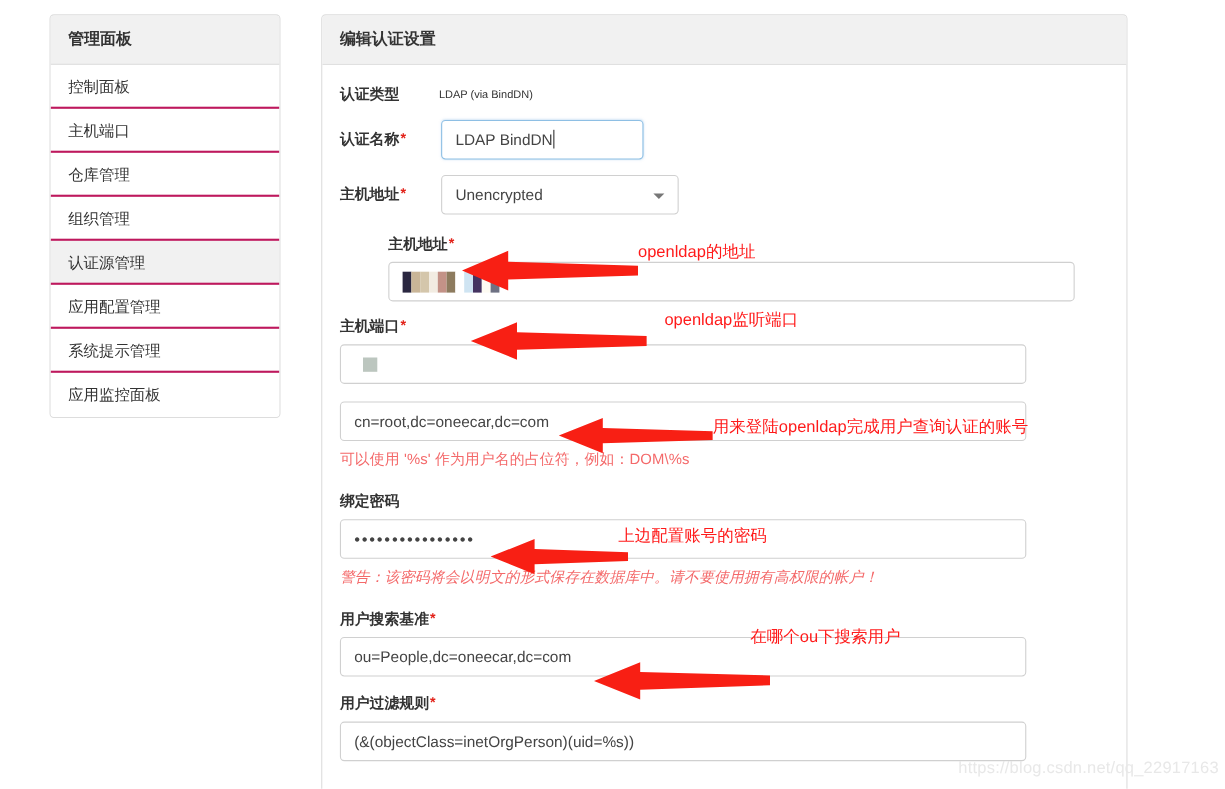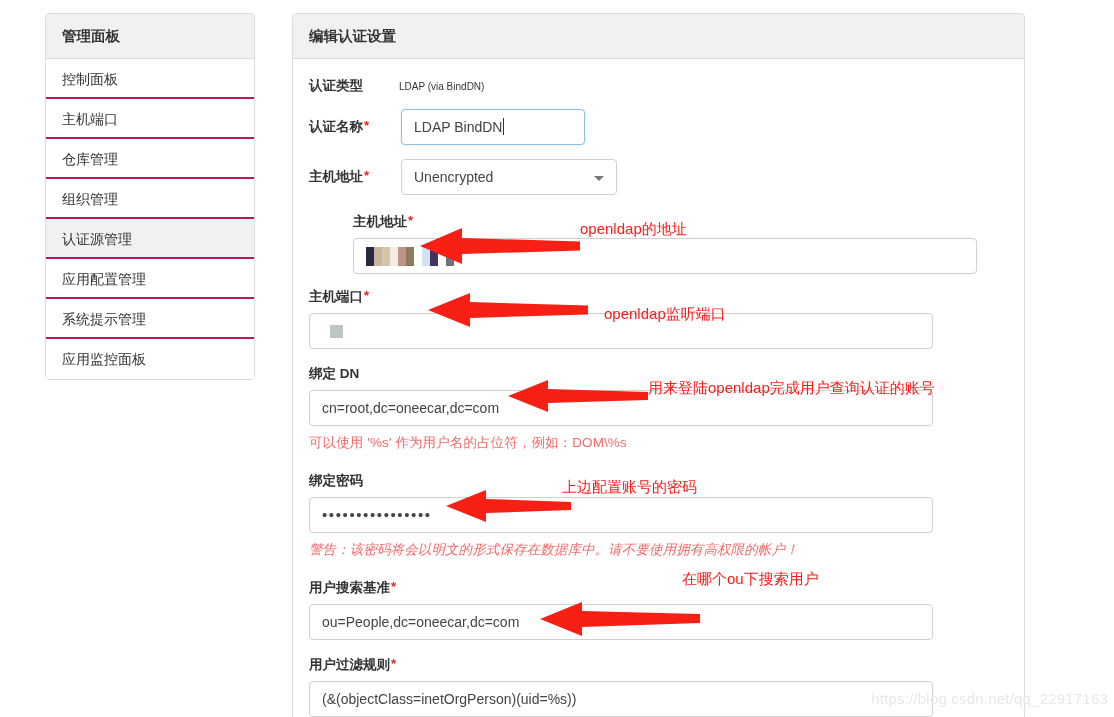--- a/index.html
+++ b/index.html
@@ -310,21 +310,20 @@
     <div class="group" style="margin-top:4px;">
       <label class="group-label">
         <span>主机端口</span><span class="req">*</span>
       </label>
       <div class="field-input">
         <span class="mosaic-single"></span>
       </div>
     </div>
 
     <div class="group" style="margin-top:16px;">
-      <label class="group-label">绑定 DN</label>
       <div class="field-input">
         <span>cn=root,dc=oneecar,dc=com</span>
       </div>
       <div class="help-red">可以使用 '%s' 作为用户名的占位符，例如：DOM\%s</div>
     </div>
 
     <div class="group" style="margin-top:20px;">
       <label class="group-label">绑定密码</label>
       <div class="field-input">
         <span class="pwd-dots">••••••••••••••••</span>
@@ -354,21 +353,21 @@
 </div>
 
 <svg class="arrow" style="left:420px; top:226px;" width="160" height="40" viewBox="0 0 160 40">
   <polygon points="0,20 42,2 42,12 160,15.5 160,24.5 42,28 42,38" fill="#f81f14"></polygon>
 </svg>
 <div class="annot" style="left:580px; top:220px;">openldap的地址</div>
 
 <svg class="arrow" style="left:428px; top:291px;" width="160" height="38" viewBox="0 0 160 38">
   <polygon points="0,19 42,2 42,11 160,14.5 160,23.5 42,27 42,36" fill="#f81f14"></polygon>
 </svg>
-<div class="annot" style="left:604px; top:305px;">openldap监听端口</div>
+<div class="annot" style="left:604px; top:281px;">openldap监听端口</div>
 
 <svg class="arrow" style="left:508px; top:378px;" width="140" height="36" viewBox="0 0 140 36">
   <polygon points="0,18 40,2 40,11 140,14 140,22 40,25 40,34" fill="#f81f14"></polygon>
 </svg>
 <div class="annot" style="left:648px; top:379px;">用来登陆openldap完成用户查询认证的账号</div>
 
 <svg class="arrow" style="left:446px; top:488px;" width="125" height="36" viewBox="0 0 125 36">
   <polygon points="0,18 40,2 40,11 125,14 125,22 40,25 40,34" fill="#f81f14"></polygon>
 </svg>
 <div class="annot" style="left:562px; top:478px;">上边配置账号的密码</div>

